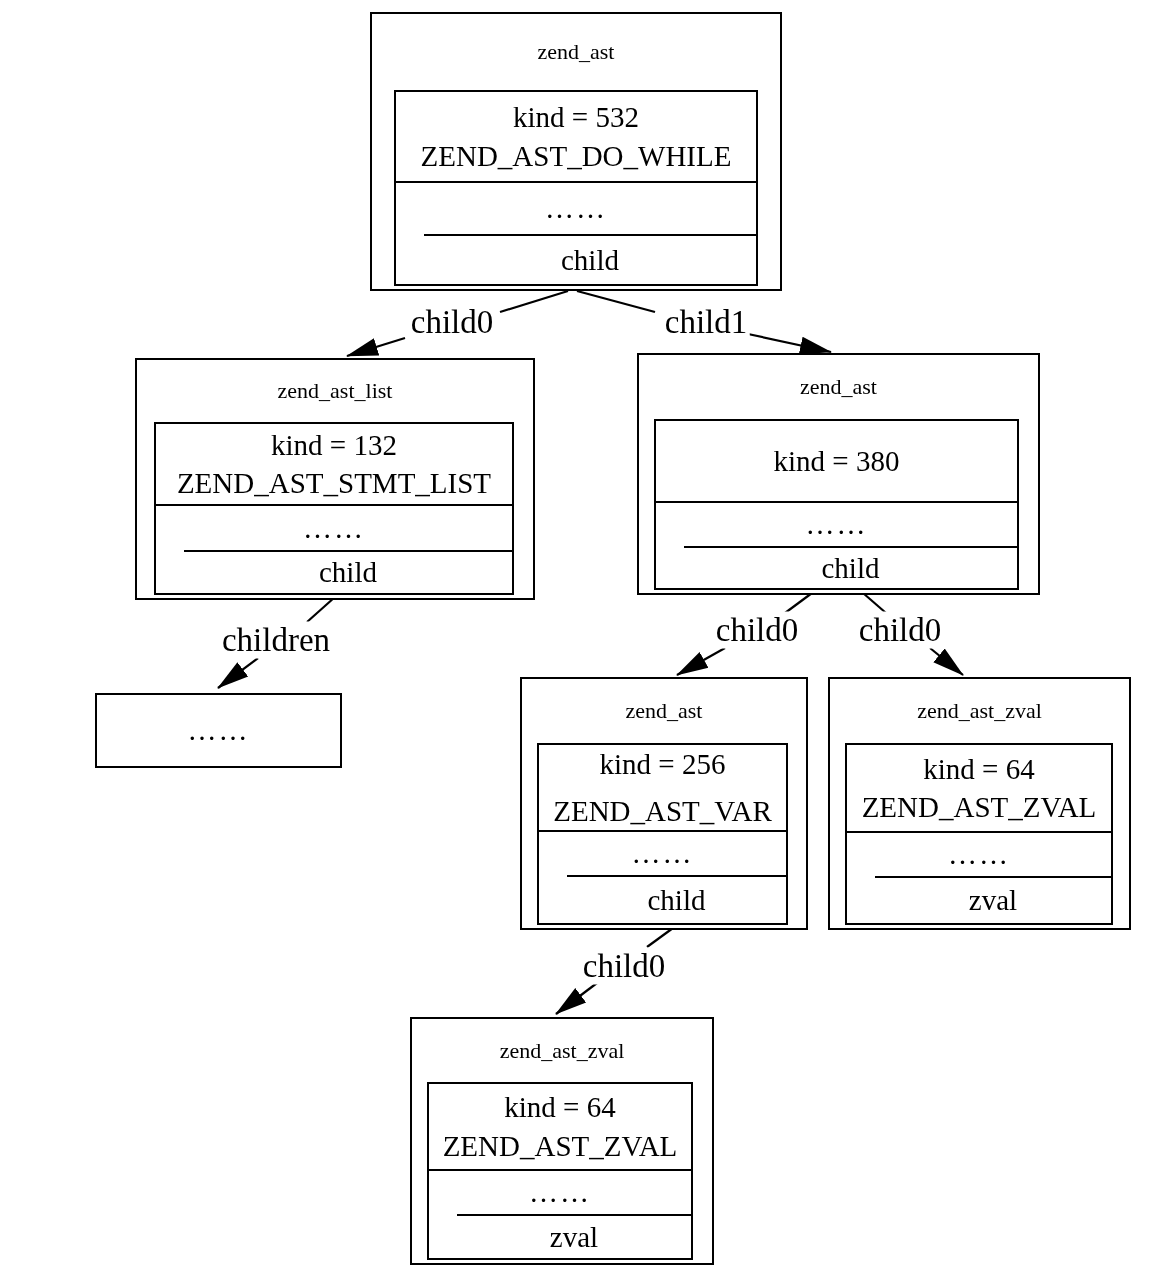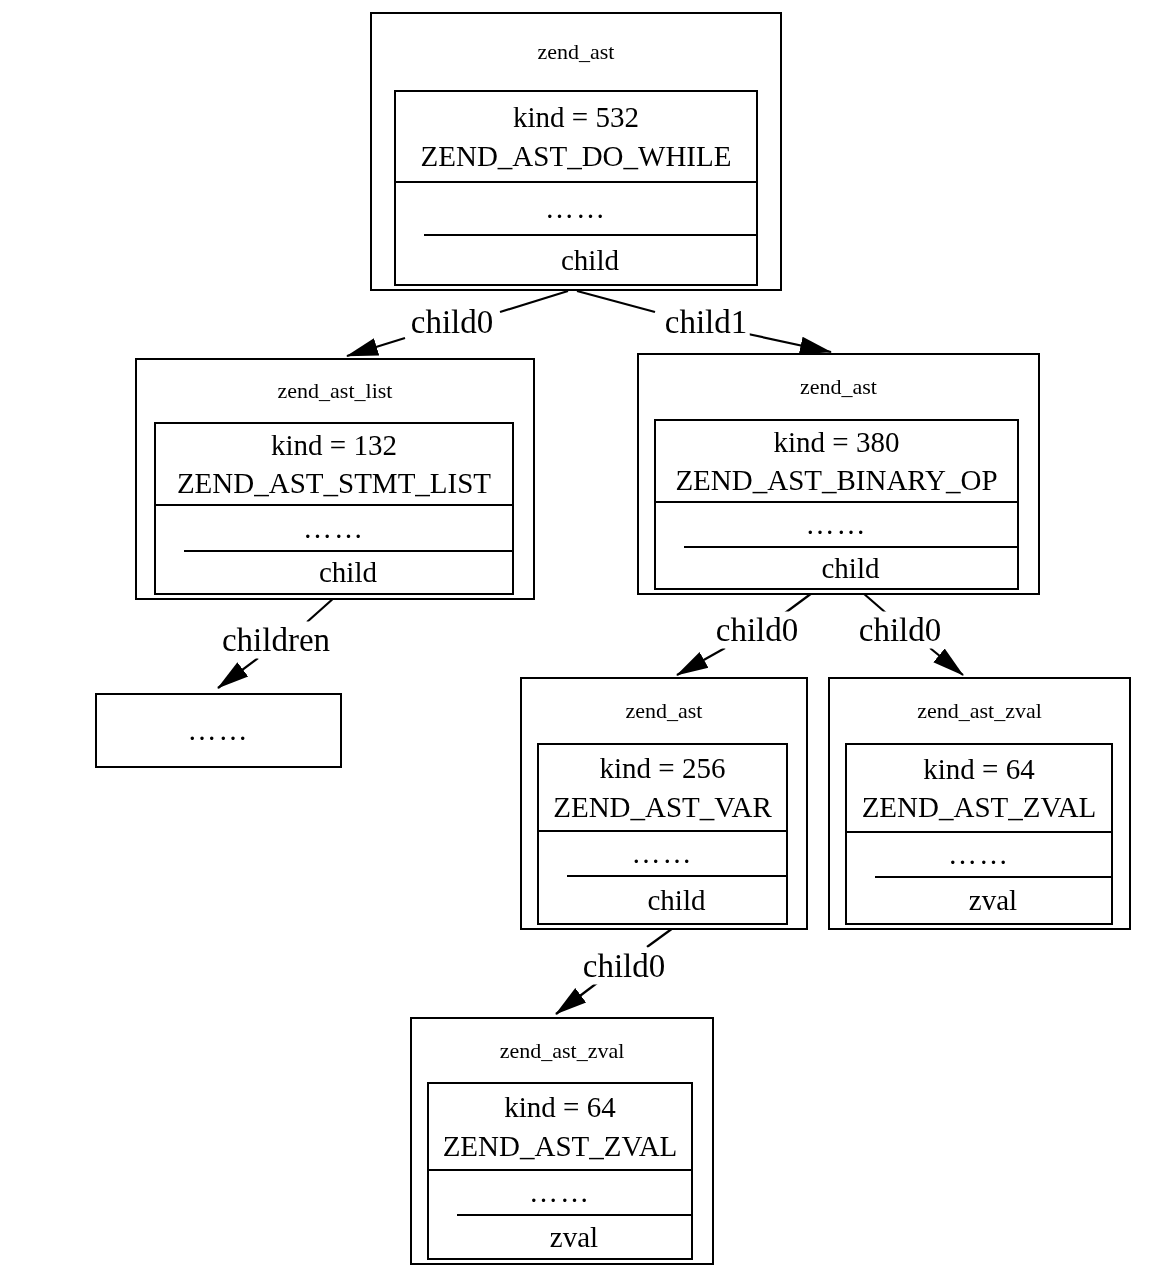--- a/index.html
+++ b/index.html
@@ -109,33 +109,32 @@
       <div class="row r-dots" style="height:46px;">……</div>
       <div class="row r-ptr">child</div>
     </div>
   </div>
 
   <div class="node" style="left:637px;top:353px;width:403px;height:242px;">
     <div class="node-title" style="height:64px;">zend_ast</div>
     <div class="node-inner" style="left:15px;right:19px;top:64px;">
       <div class="row r-kind" style="height:80px;">
         <div>kind = 380</div>
-        <div>ZEND_AST_BINARY_OP</div>
       </div>
       <div class="row r-dots" style="height:45px;">……</div>
       <div class="row r-ptr">child</div>
     </div>
   </div>
 
   <div class="dots-box" style="left:95px;top:693px;width:247px;height:75px;">……</div>
 
   <div class="node" style="left:520px;top:677px;width:288px;height:253px;">
     <div class="node-title" style="height:64px;">zend_ast</div>
     <div class="node-inner" style="left:15px;right:18px;top:64px;">
-      <div class="row r-kind" style="height:85px;">
+      <div class="row r-kind" style="height:85px;justify-content:space-between;">
         <div>kind = 256</div>
         <div>ZEND_AST_VAR</div>
       </div>
       <div class="row r-dots" style="height:45px;">……</div>
       <div class="row r-ptr">child</div>
     </div>
   </div>
 
   <div class="node" style="left:828px;top:677px;width:303px;height:253px;">
     <div class="node-title" style="height:64px;">zend_ast_zval</div>

